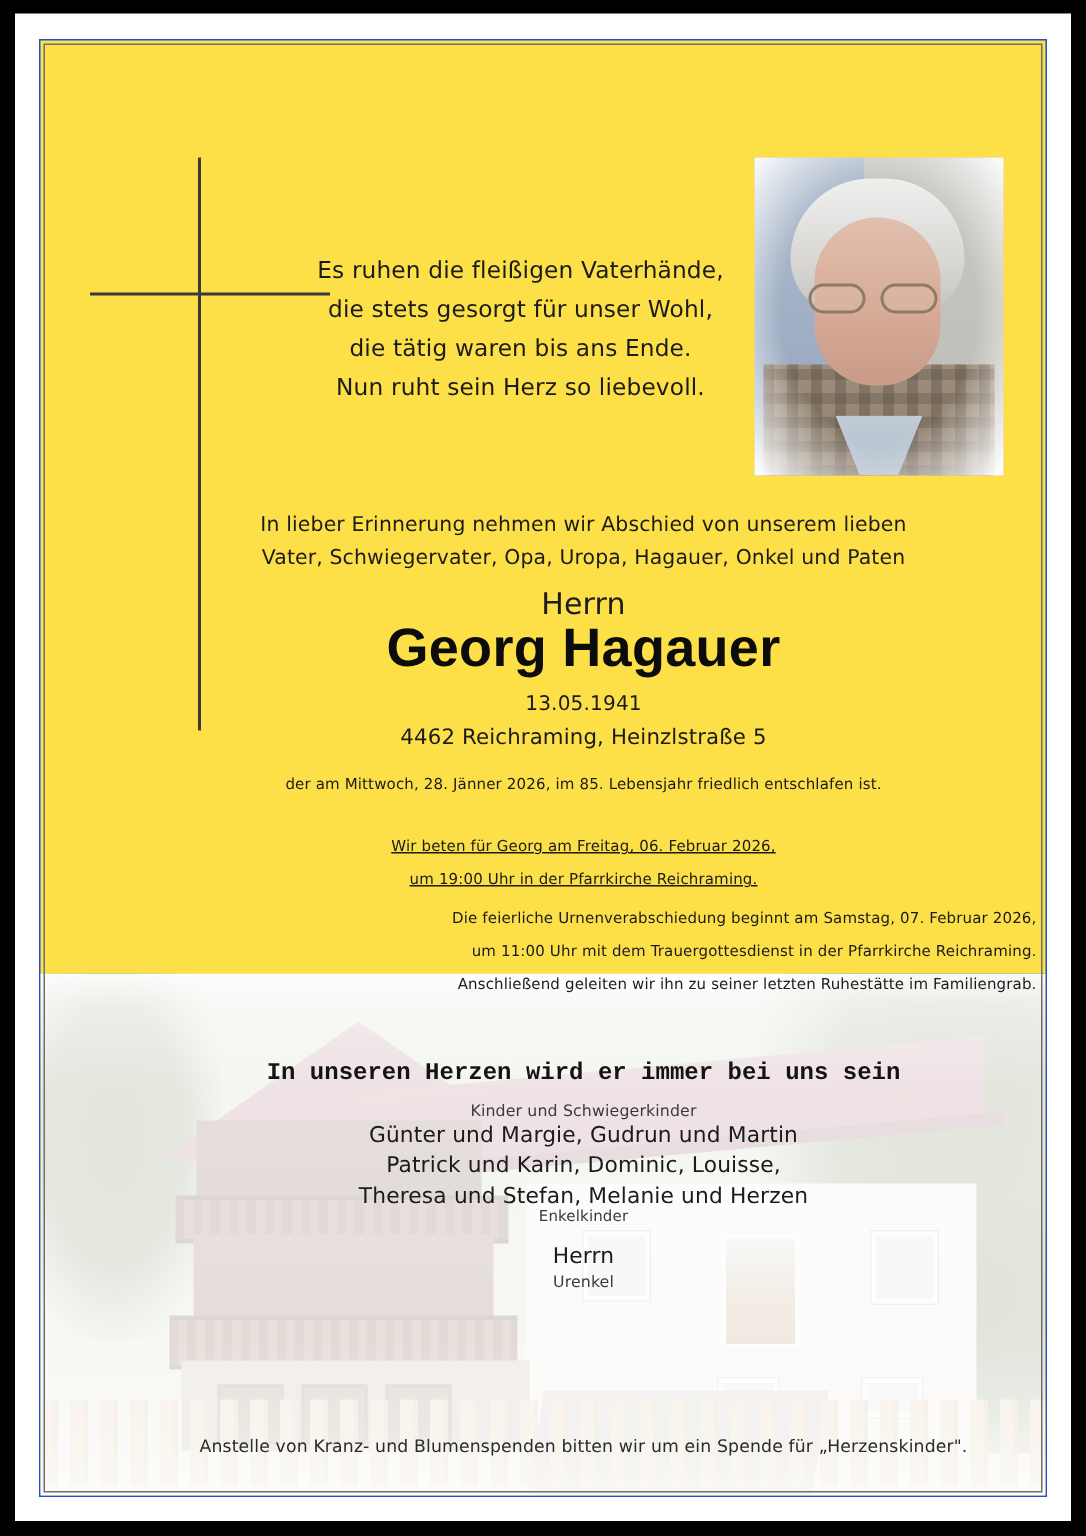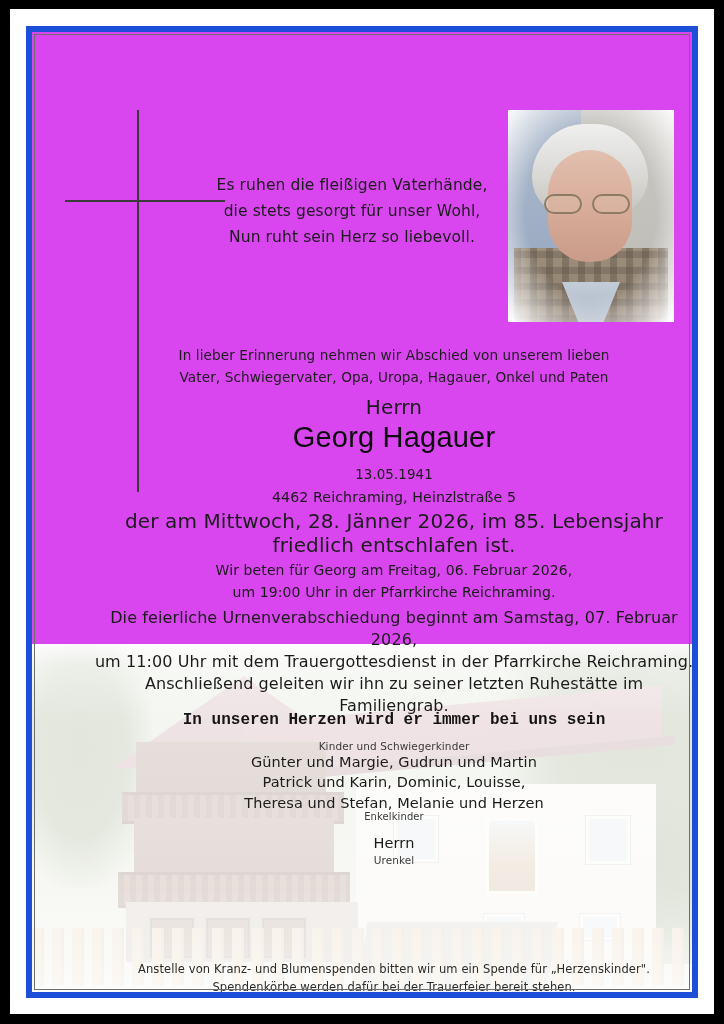--- a/index.html
+++ b/index.html
@@ -30,22 +30,22 @@
     background: #ffffff;
     box-sizing: border-box;
     padding: 17px 16px 16px 16px;
   }
   
   .inner-frame {
     position: relative;
     width: 100%;
     height: 100%;
     box-sizing: border-box;
-    border: 6px solid #1d4ed8;
-    background: #d946ef;
+    border: 1px solid #1d4ed8;
+    background: #fde047;
     overflow: hidden;
   }
   .inner-frame::before {
     content: "";
     position: absolute;
     inset: 2px;
     border: 1px solid #6f6f6f;
     pointer-events: none;
     z-index: 6;
   }
@@ -299,28 +299,28 @@
   .poem {
     position: absolute; left: 110px; top: 140px; width: 420px;
     font-size: 15.5px; line-height: 26px;
   }
   .block { position: absolute; left: 60px; width: 604px; }
   .intro { top: 313px; font-size: 13.6px; line-height: 21.5px; }
   .herr  { top: 363px; font-size: 20px; }
   .name {
     top: 382px;
     font-family: "Liberation Sans", sans-serif;
-    font-size: 29px; font-weight: 400; color: #0c0c0c;
+    font-size: 36px; font-weight: 700; color: #0c0c0c;
     letter-spacing: .2px; line-height: 46px;
   }
   .birth { top: 435px; font-size: 13.4px; }
   .addr  { top: 457px; font-size: 14.2px; }
-  .died  { top: 477px; font-size: 20px; }
-  .pray  { top: 527px; font-size: 14px; line-height: 22px; }
-  .cer   { top: 575px; font-size: 16px; line-height: 22px; }
+  .died  { top: 491px; font-size: 10px; }
+  .pray  { top: 527px; font-size: 10px; line-height: 22px; text-decoration: underline; }
+  .cer   { top: 575px; font-size: 10px; line-height: 22px; text-align: right; }
   .heart {
     top: 679px;
     font-family: Liberation Mono, monospace;
     font-size: 16px; font-weight: 700; color: #141414;
   }
   .fam1 { top: 688px; font-size: 14.5px; line-height: 21px; margin-top: 32px; }
   .role1 { top: 708px; font-size: 10.5px; color: #3a3a3a; }
   .fam2 { top: 740px; font-size: 14.5px; line-height: 21px; }
   .role2 { top: 779px; font-size: 10px; color: #3a3a3a; }
   .fam3 { top: 803px; font-size: 14.5px; }
@@ -381,20 +381,21 @@
           <div class="p-glass"></div>
         </div>
         <div class="portrait-vignette"></div>
       </div>
 
       <div class="content">
 
         <div class="poem hand">
           <div>Es ruhen die fleißigen Vaterhände,</div>
           <div>die stets gesorgt für unser Wohl,</div>
+          <div>die tätig waren bis ans Ende.</div>
           <div>Nun ruht sein Herz so liebevoll.</div>
         </div>
 
         <div class="block intro hand">
           <div>In lieber Erinnerung nehmen wir Abschied von unserem lieben</div>
           <div>Vater, Schwiegervater, Opa, Uropa, Hagauer, Onkel und Paten</div>
         </div>
 
         <div class="block herr hand">Herrn</div>
 
@@ -428,19 +429,18 @@
           <div>Patrick und Karin, Dominic, Louisse,</div>
           <div>Theresa und Stefan, Melanie und Herzen</div>
         </div>
         <div class="block role2 hand">Enkelkinder</div>
 
         <div class="block fam3 hand">Herrn</div>
         <div class="block role3 hand">Urenkel</div>
 
         <div class="block donate hand">
           <div>Anstelle von Kranz- und Blumenspenden bitten wir um ein Spende für „Herzenskinder".</div>
-          <div>Spendenkörbe werden dafür bei der Trauerfeier bereit stehen.</div>
         </div>
 
       </div>
     </div>
   </div>
 </div>
 
 </body></html>

